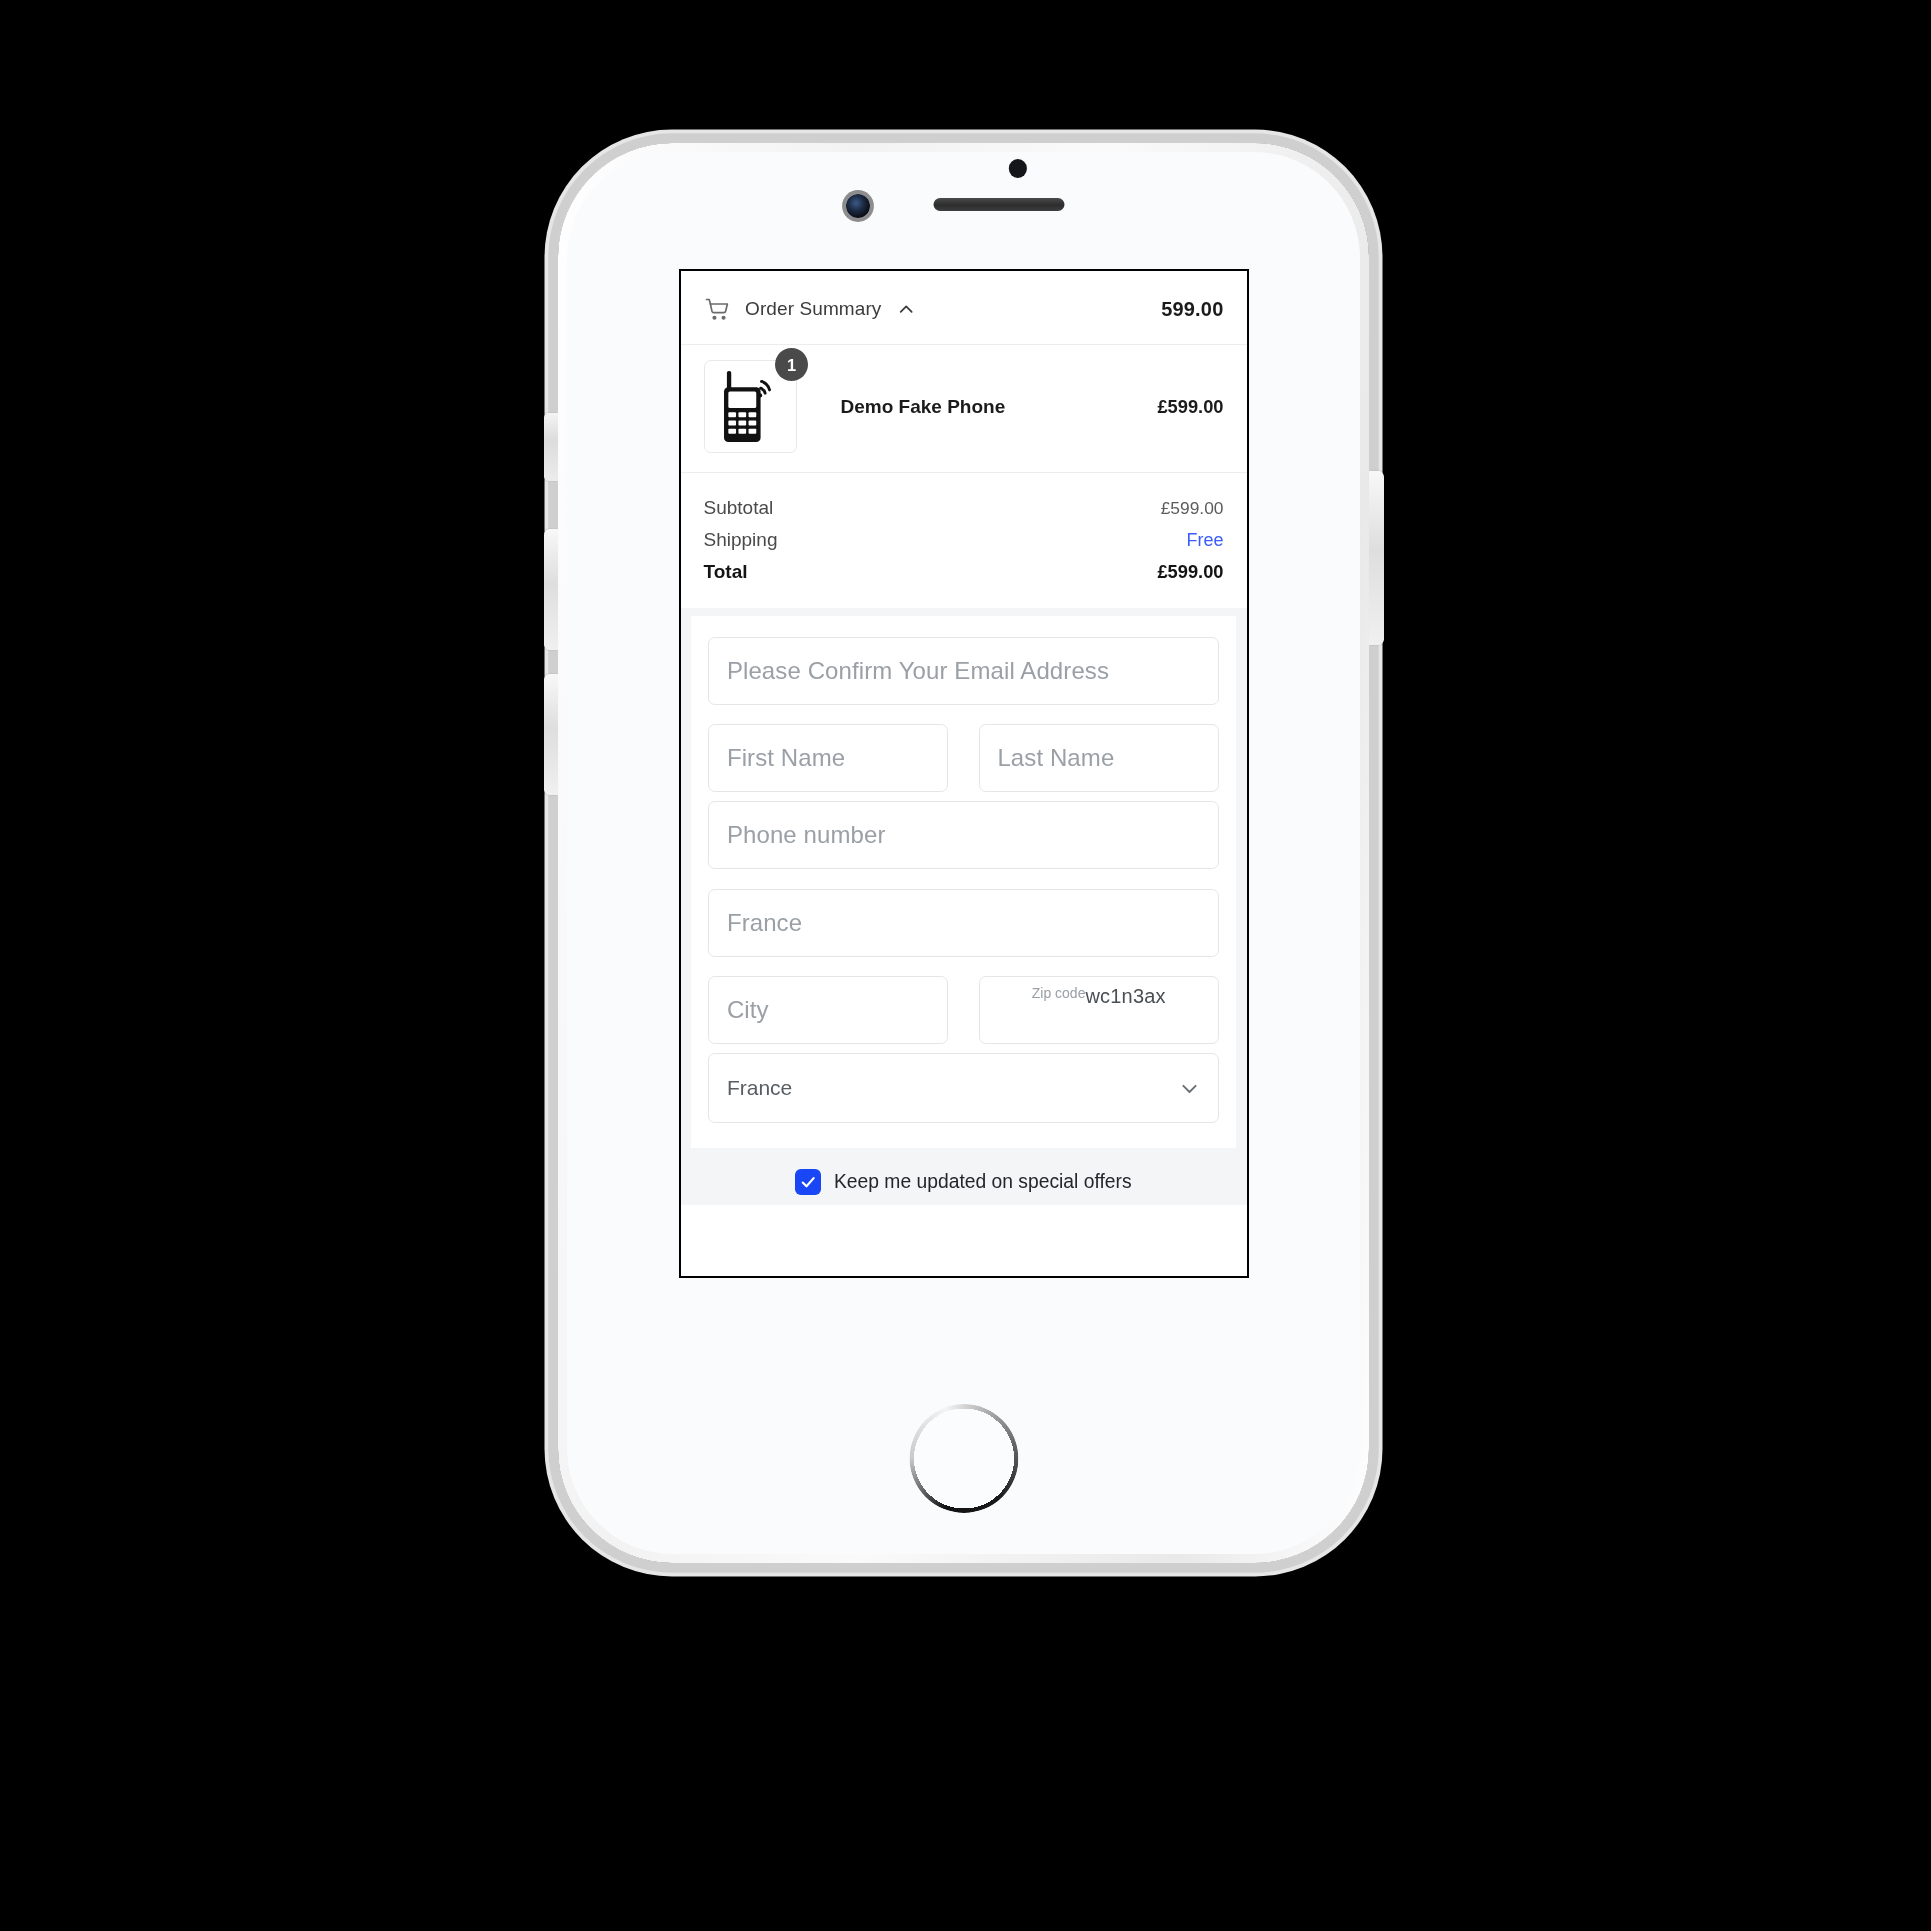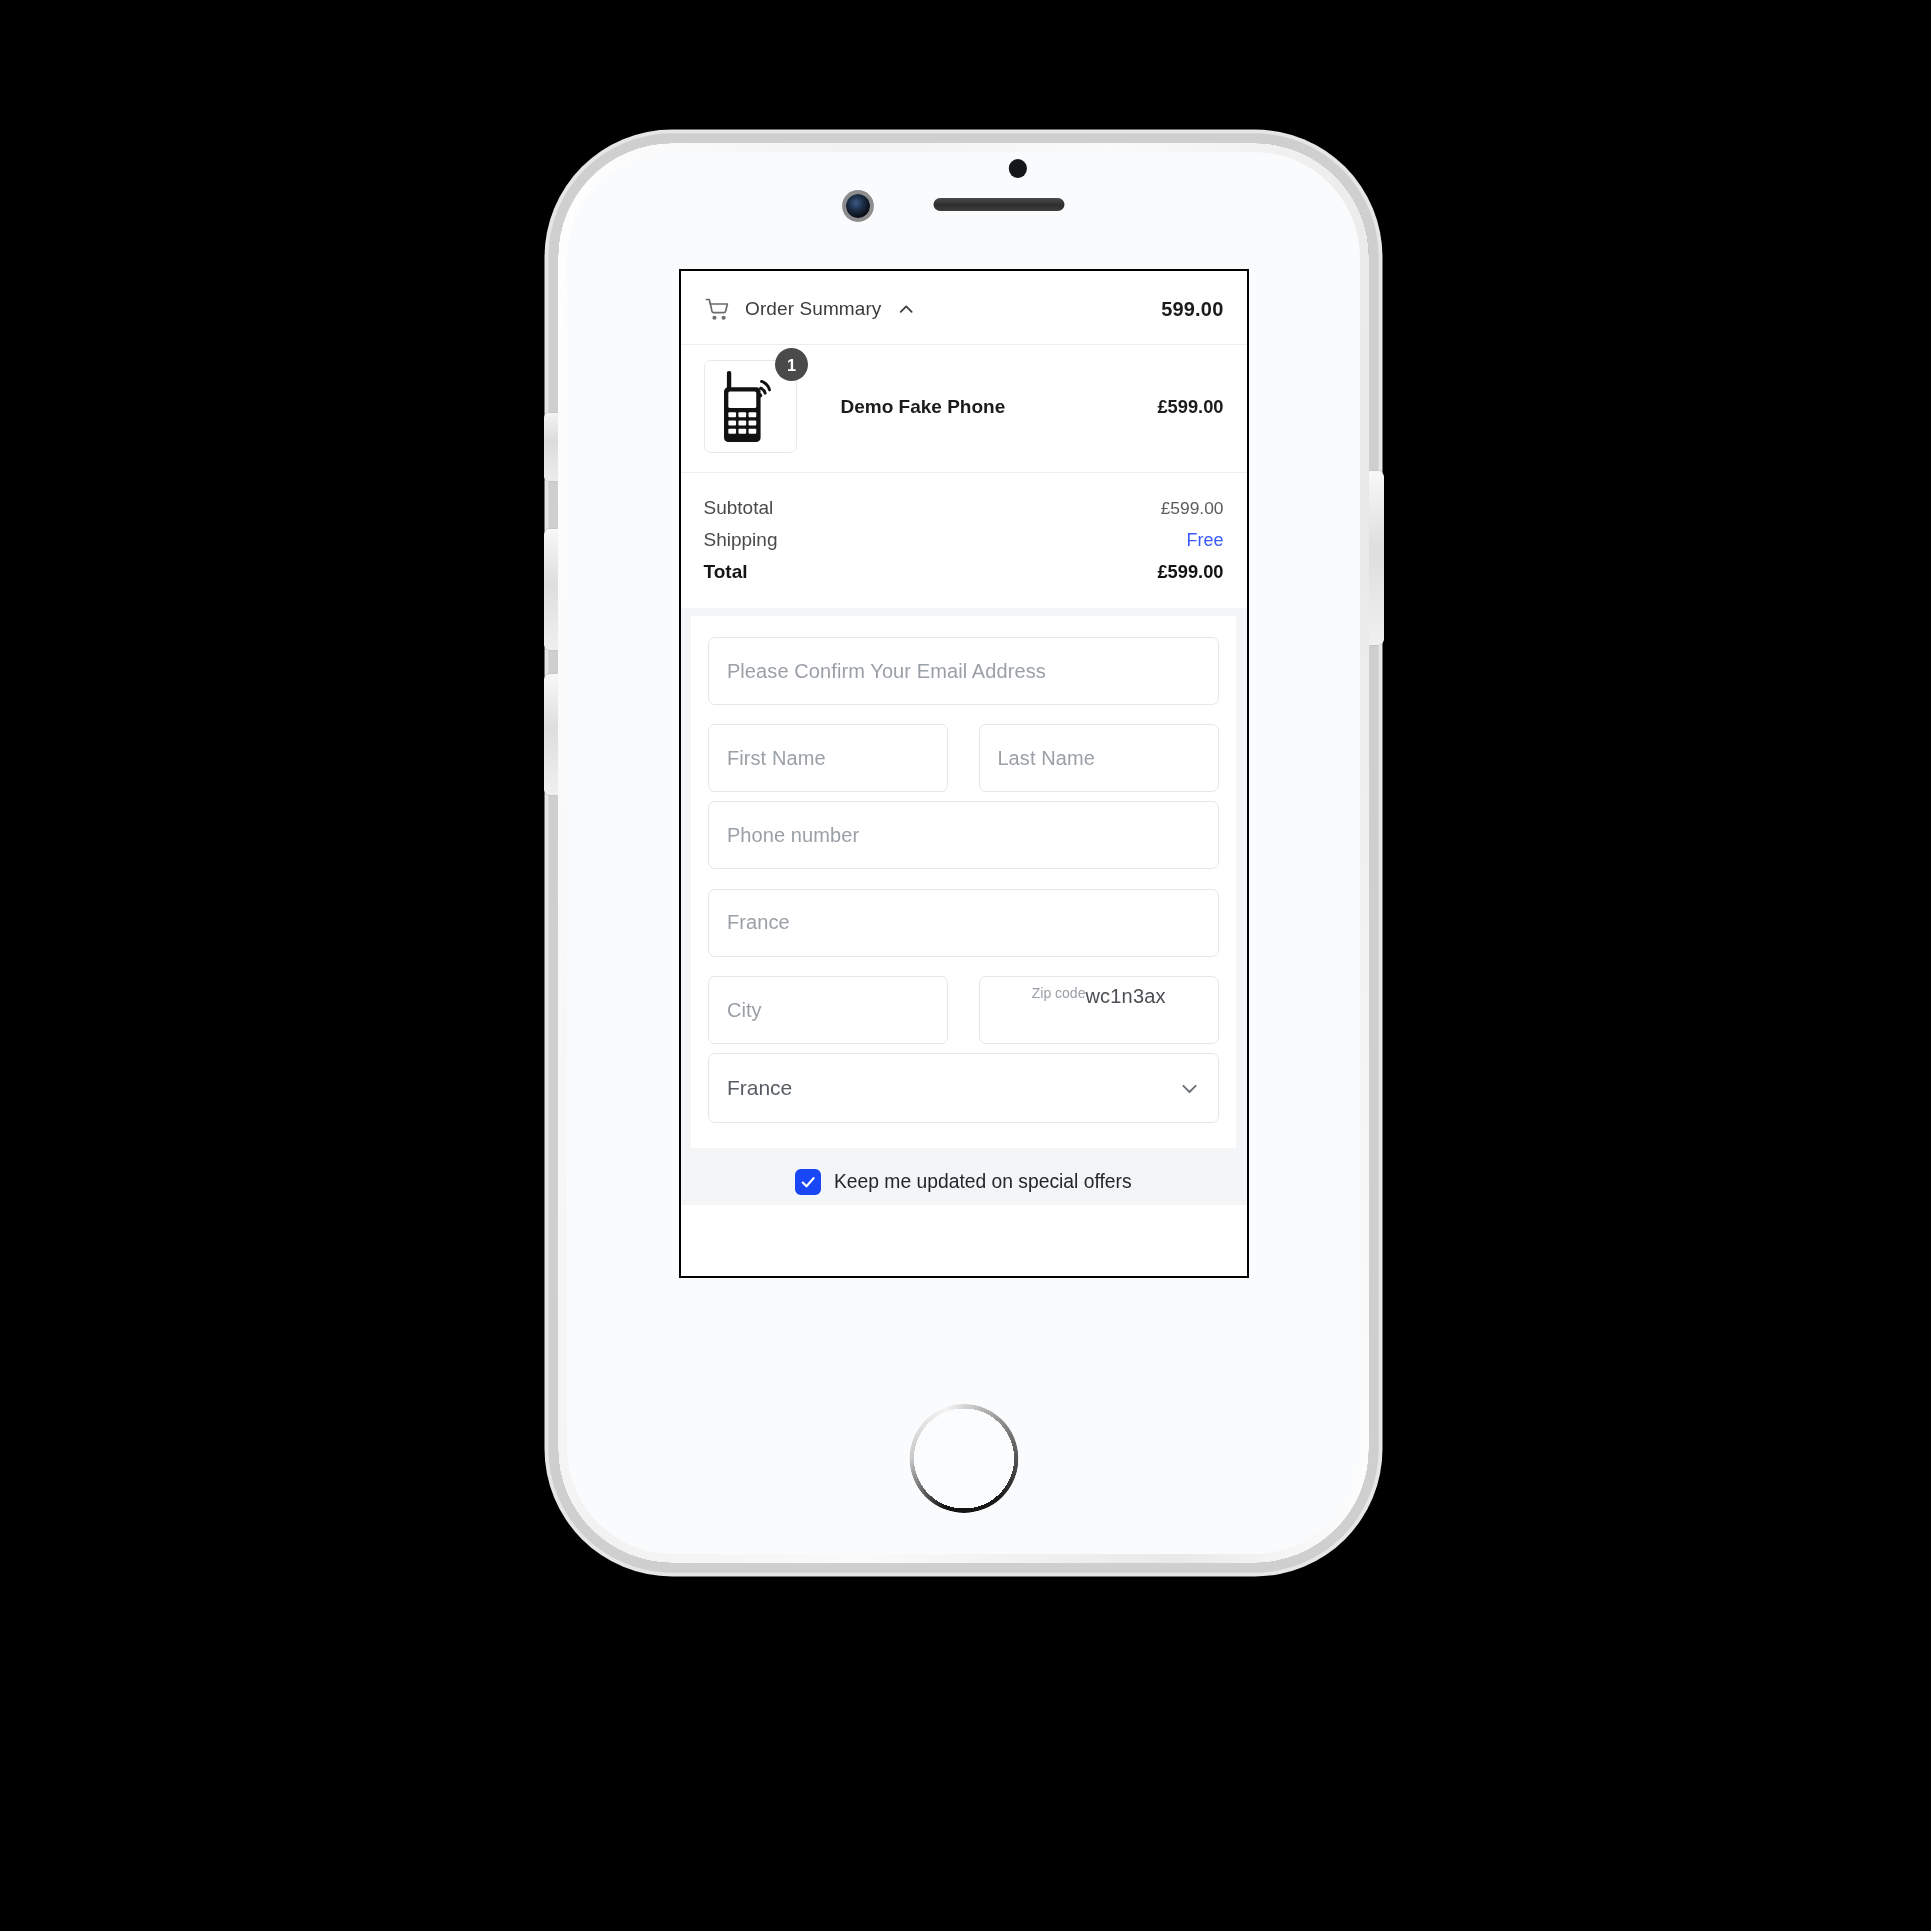--- a/index.html
+++ b/index.html
@@ -270,21 +270,21 @@
     border: 1px solid #e3e7ea;
     border-radius: 6.8px;
     background: #fff;
     height: 68px;
     display: flex;
     align-items: center;
     padding: 0 17.4px;
     margin-bottom: 19.3px;
   }
   .field .ph {
-    font-size: 20px;
+    font-size: 24px;
     color: #9aa0a6;
     letter-spacing: 0.1px;
   }
   .row2 {
     display: flex;
     gap: 31px;
     margin-bottom: 9px;
   }
   .row2 .field { margin-bottom: 0; }
   .row2 .col-a { flex: 1 1 0; min-width: 0; }

